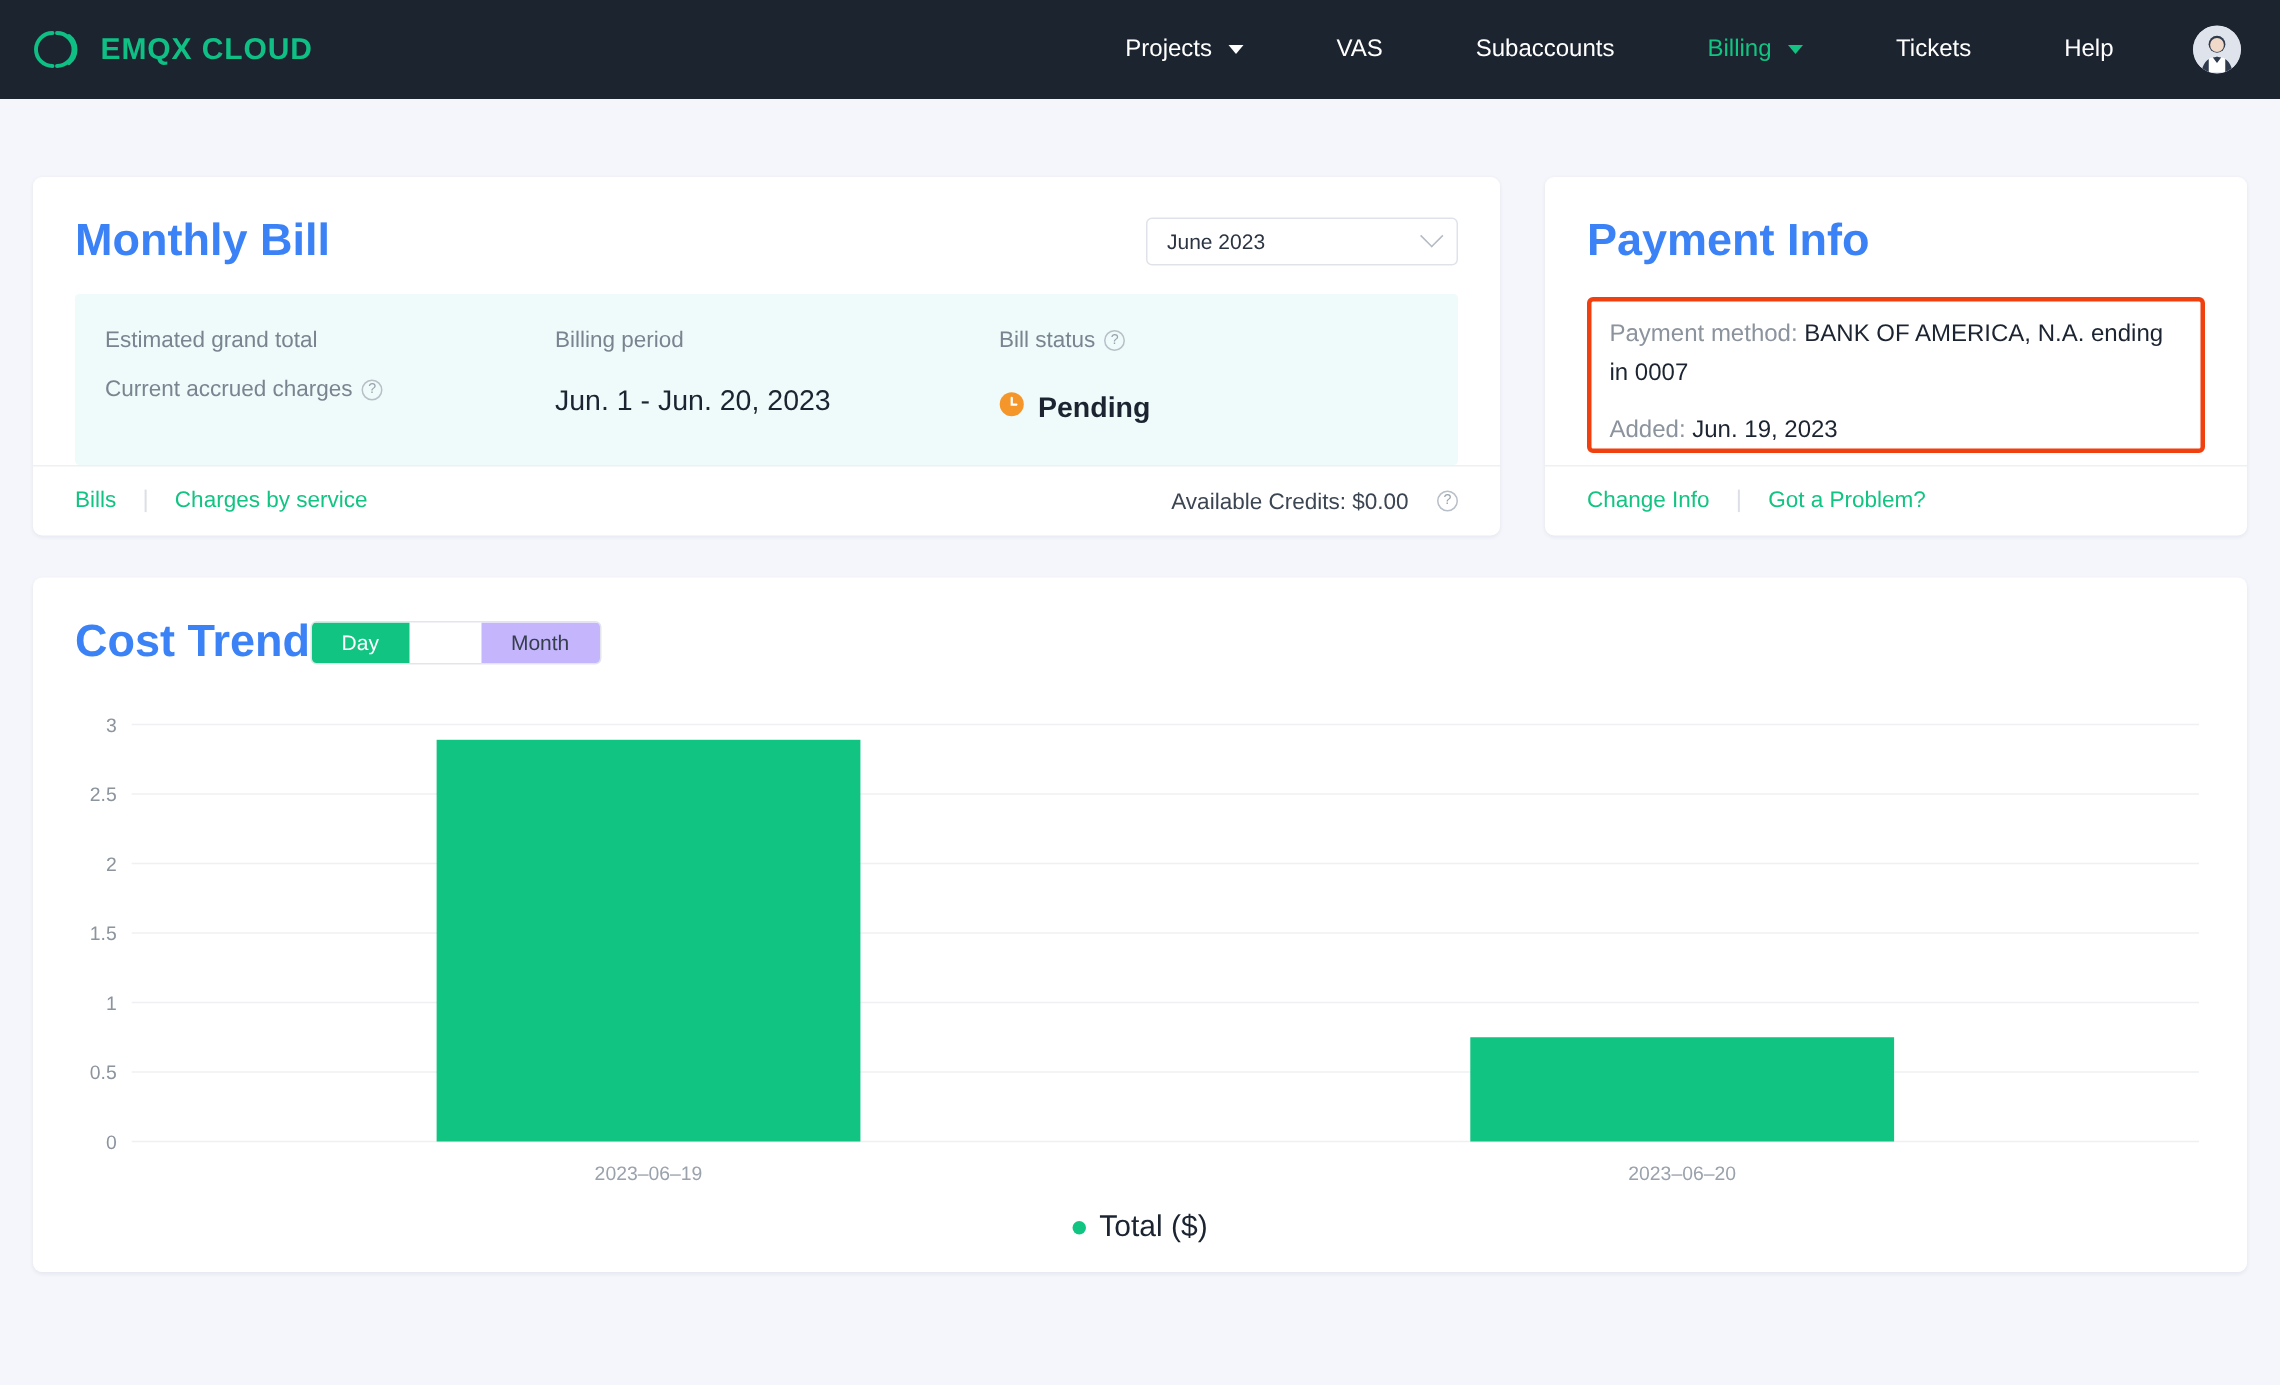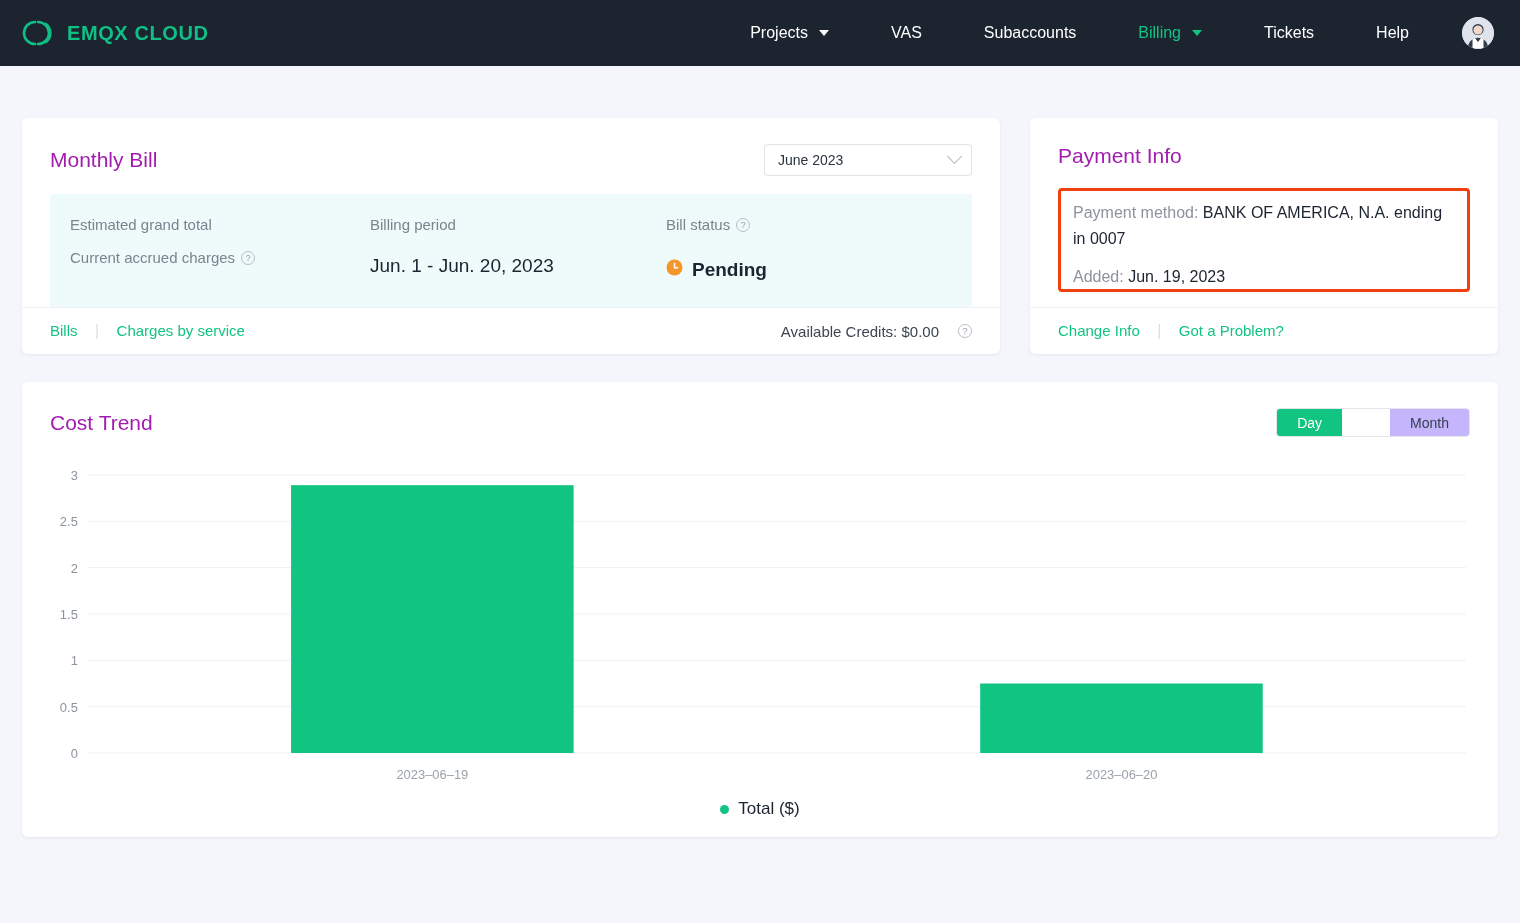--- a/index.html
+++ b/index.html
@@ -51,21 +51,21 @@
     box-shadow: 0 1px 3px rgba(20,30,50,.07);
     display: flex; flex-direction: column;
   }
   .card-monthly { width: 978px; }
   .card-payment { flex: 1; }
 
   .card-head {
     display: flex; align-items: center; justify-content: space-between;
     padding: 26px 28px 18px 28px;
   }
-  .card-title { font-size: 21px; font-weight: 400; color: #a21caf; }
+  .card-title { font-size: 30px; font-weight: 700; color: #3b82f6; }
 
   .select {
     width: 208px; height: 32px; border: 1px solid #dfe3e9; border-radius: 4px;
     display: flex; align-items: center; justify-content: space-between;
     padding: 0 11px 0 13px; font-size: 14px; color: #2b3440; cursor: pointer;
     background: #fff;
     gap: 20px;
   }
   .chev {
     width: 11px; height: 11px; border-right: 1.4px solid #b3bac4;
@@ -111,39 +111,39 @@
     padding: 9px 12px 12px 12px; margin-top: 2px;
     height: 104px; overflow: hidden;
   }
   .pay-line { font-size: 16px; color: #1b2430; line-height: 26px; }
   .pay-key { color: #8b939d; }
   .pay-added { margin-top: 12px; }
 
   
   .card-trend { margin-top: 28px; padding-bottom: 18px; }
   .trend-head {
-    display: flex; align-items: center; justify-content: space-between;
+    display: flex; align-items: center; 
     padding: 26px 28px 4px 28px;
   }
   .toggle {
     display: flex; border: 1px solid #e2e6eb; border-radius: 4px; overflow: hidden;
     height: 29px;
     gap: 48px;
   }
   .toggle div {
     padding: 0 20px; font-size: 14px; display: flex; align-items: center;
     cursor: pointer; color: #36404d; background: #c4b5fd;
   }
   .toggle div.on { background: #12c482; color: #ffffff; }
 
   .chart-wrap { position: relative; height: 330px; margin: 22px 28px 0 28px; }
   .chart-svg { display: block; width: 100%; height: 100%; }
   .legend {
     display: flex; align-items: center; justify-content: center; gap: 9px;
-    margin-top: 6px; font-size: 17px; color: #1b2430;
+    margin-top: 6px; font-size: 20px; color: #1b2430;
   }
   .legend-dot { width: 9px; height: 9px; border-radius: 50%; background: #12c482; }
 </style>
 </head>
 <body>
 
 <div class="topbar">
   <div class="brand">
     <span class="brand-logo">
       <svg viewBox="0 0 34 30" width="34" height="30">

